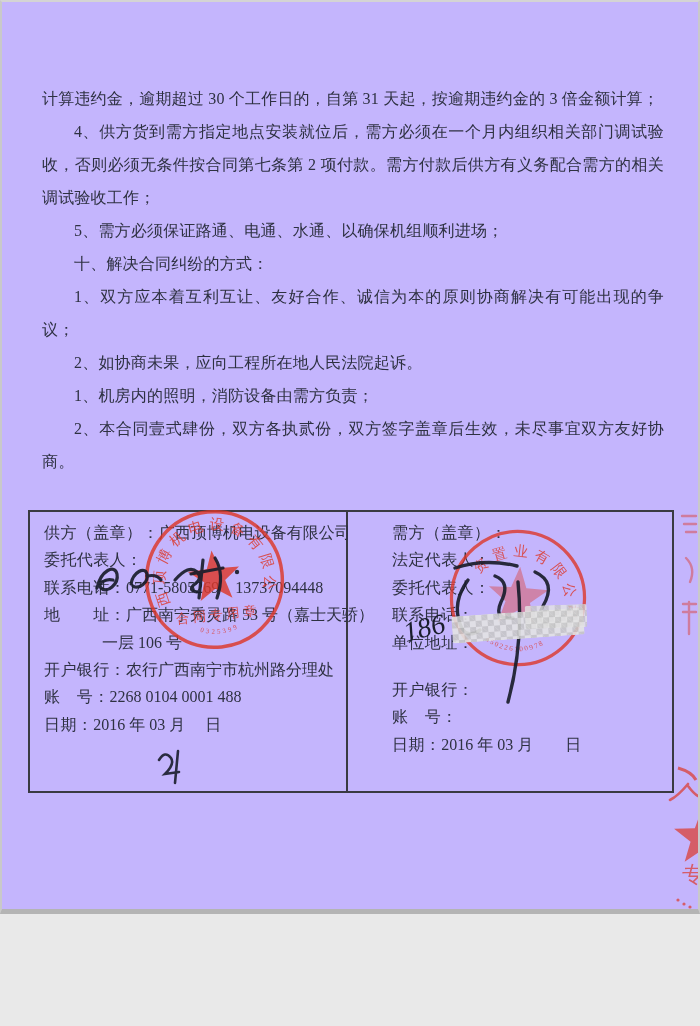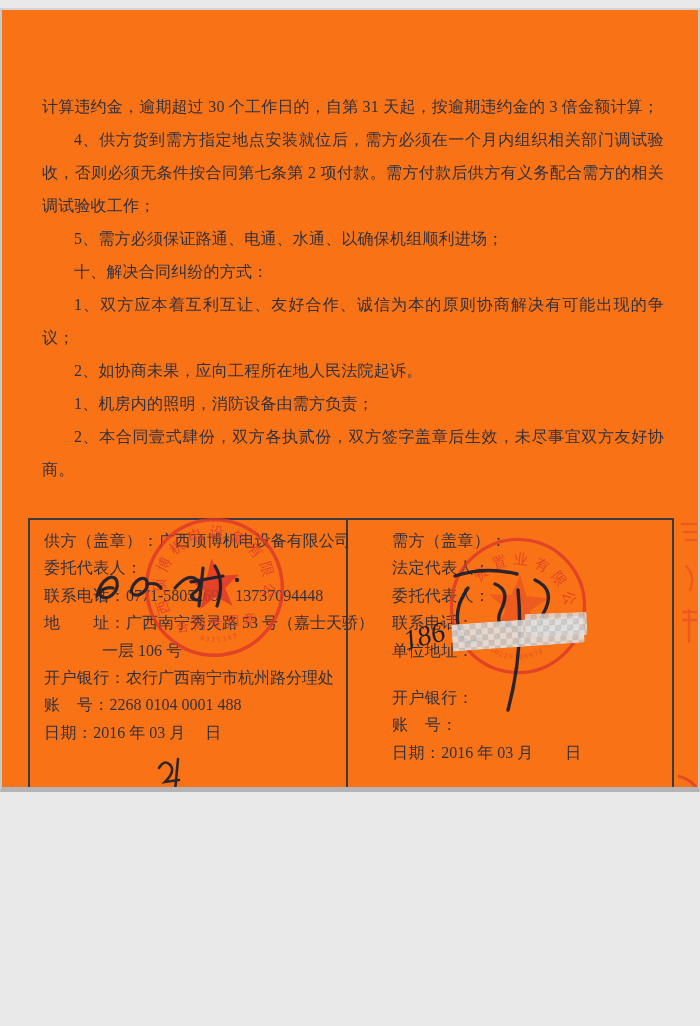--- a/index.html
+++ b/index.html
@@ -1,18 +1,18 @@
 <!DOCTYPE html>
 <html><head>
 <meta charset="utf-8">
 <style>
   html,body{margin:0;padding:0;background:#e9e9e9;}
   .page{
-    position:relative;width:700px;height:784px;margin:8px auto;
-    background:#f97316;overflow:hidden;
+    position:relative;width:700px;height:914px;margin:0 auto;
+    background:#c4b5fd;overflow:hidden;
     border-left:2px solid #c9c9c9;border-top:2px solid #d4d4d4;
     border-right:2px solid #c9c9c9;border-bottom:5px solid #b4b4b4;
     box-sizing:border-box;
     font-family:"Liberation Serif","DejaVu Serif",serif;
     color:#2e3142;
   }
   
   .contract-text{position:absolute;left:40px;top:80px;width:622px;
     font-size:16px;line-height:33px;letter-spacing:.2px;text-align:justify;}
   .contract-text p{margin:0;}

